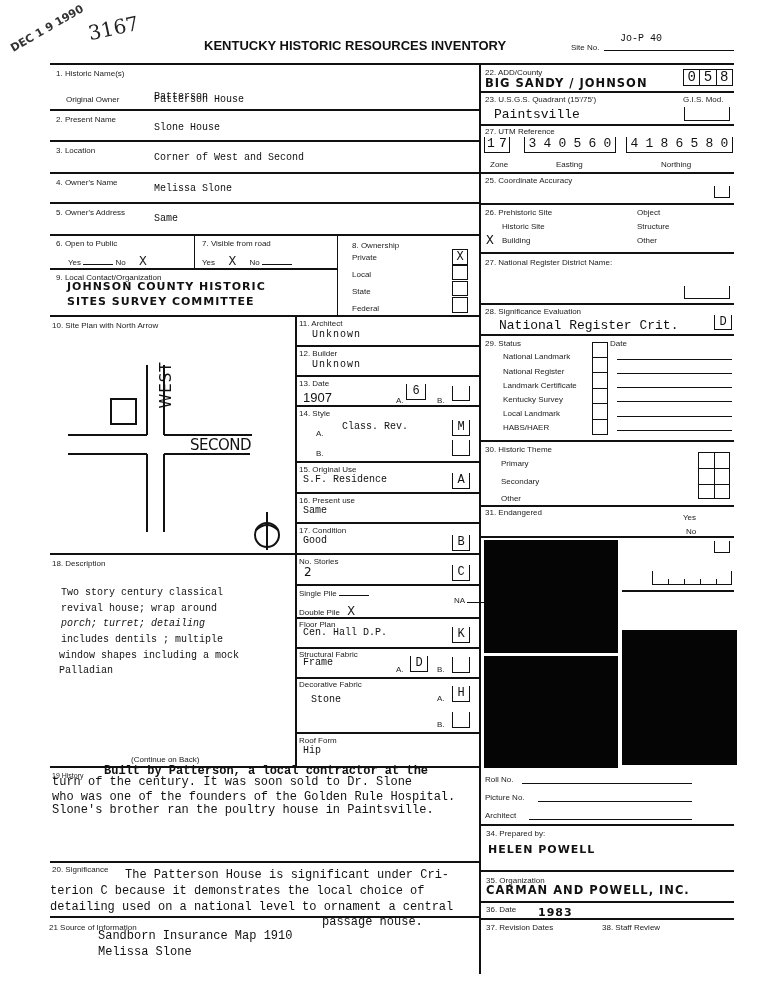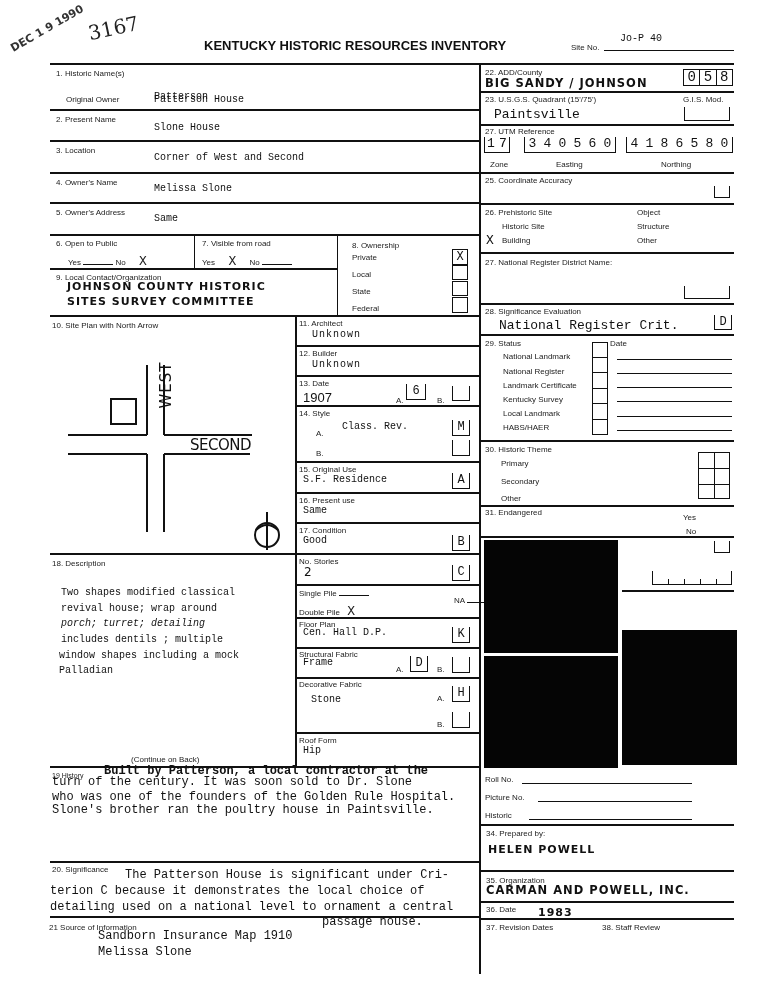--- a/index.html
+++ b/index.html
@@ -154,21 +154,21 @@
 <div class="abs lbl" style="left:299px;top:496px;">16. Present use</div>
 <div class="abs type" style="left:303px;top:505px;">Same</div>
 <div class="hl" style="left:296px;top:522px;width:184px;"></div>
 
 <div class="abs lbl" style="left:299px;top:526px;">17. Condition</div>
 <div class="abs type" style="left:303px;top:535px;">Good</div>
 <div class="bracket" style="left:452px;top:535px;width:18px;height:16px;">B</div>
 <div class="hl" style="left:50px;top:553px;width:430px;"></div>
 
 <div class="abs lbl" style="left:52px;top:559px;">18. Description</div>
-<div class="abs type" style="left:61px;top:587px;">Two shapes modified classical</div>
+<div class="abs type" style="left:61px;top:587px;">Two story century classical</div>
 <div class="abs type" style="left:61px;top:603px;">revival house;  wrap around</div>
 <div class="abs type" style="left:61px;top:618px;font-style:italic;">porch; turret; detailing</div>
 <div class="abs type" style="left:61px;top:634px;">includes dentils ; multiple</div>
 <div class="abs type" style="left:59px;top:650px;">window shapes including a mock</div>
 <div class="abs type" style="left:59px;top:665px;">Palladian</div>
 <div class="abs lbl" style="left:131px;top:755px;">(Continue on Back)</div>
 
 <div class="abs lbl" style="left:299px;top:557px;">No. Stories</div>
 <div class="abs" style="left:304px;top:565px;font-family:'DejaVu Sans',sans-serif;font-size:12px;">2</div>
 <div class="bracket" style="left:452px;top:565px;width:18px;height:16px;">C</div>
@@ -319,21 +319,21 @@
 <div class="photo" style="left:484px;top:656px;width:134px;height:112px;"></div>
 <div class="photo" style="left:622px;top:630px;width:115px;height:135px;"></div>
 <div class="bracket" style="left:714px;top:541px;width:16px;height:12px;"></div>
 <div class="abs" style="left:652px;top:571px;width:80px;height:14px;border:1px solid #111;border-top:none;box-sizing:border-box;background:linear-gradient(#111,#111) 15px 8px/1px 6px no-repeat,linear-gradient(#111,#111) 31px 8px/1px 6px no-repeat,linear-gradient(#111,#111) 47px 8px/1px 6px no-repeat,linear-gradient(#111,#111) 63px 8px/1px 6px no-repeat;"></div>
 <div class="hl" style="left:622px;top:590px;width:112px;"></div>
 
 <div class="abs lbl" style="left:485px;top:775px;">Roll No.</div>
 <div class="hl1" style="left:522px;top:783px;width:170px;"></div>
 <div class="abs lbl" style="left:485px;top:793px;">Picture No.</div>
 <div class="hl1" style="left:538px;top:801px;width:154px;"></div>
-<div class="abs lbl" style="left:485px;top:811px;">Historic</div>
+<div class="abs lbl" style="left:485px;top:811px;">Architect</div>
 <div class="hl1" style="left:529px;top:819px;width:163px;"></div>
 <div class="hl" style="left:480px;top:824px;width:254px;"></div>
 
 <div class="abs lbl" style="left:486px;top:829px;">34. Prepared by:</div>
 <div class="abs bold" style="left:488px;top:843px;">HELEN POWELL</div>
 <div class="hl" style="left:480px;top:870px;width:254px;"></div>
 
 <div class="abs lbl" style="left:486px;top:876px;">35. Organization</div>
 <div class="abs bold" style="left:486px;top:883px;font-size:11.5px;">CARMAN AND POWELL, INC.</div>
 <div class="hl" style="left:480px;top:901px;width:254px;"></div>

